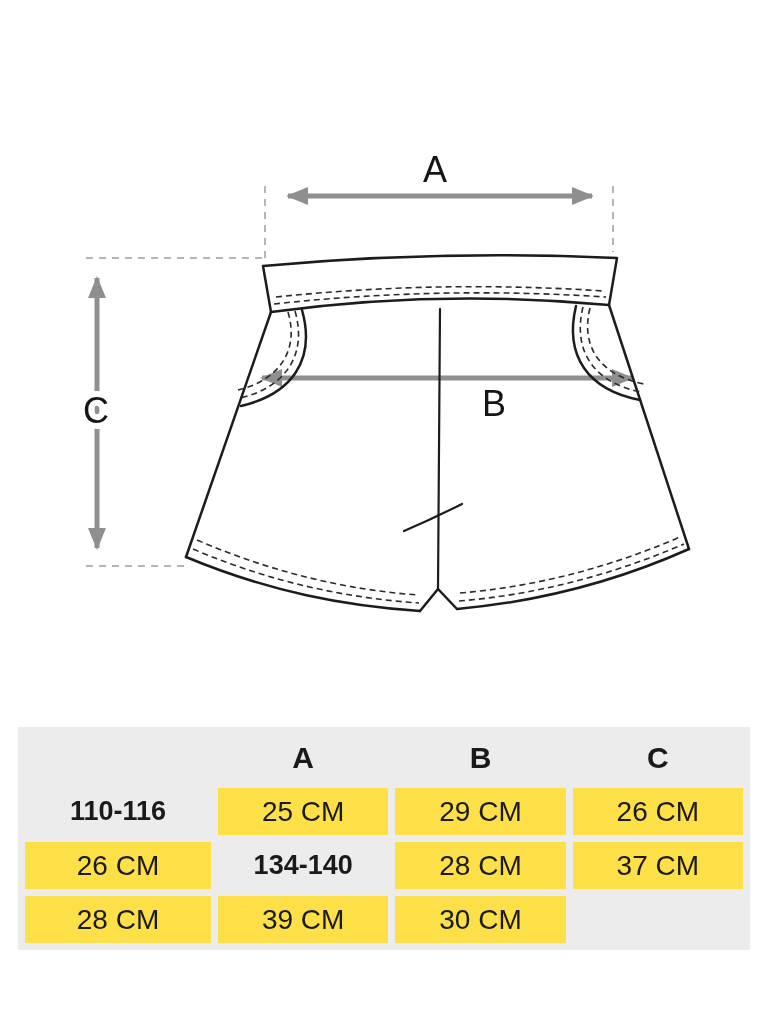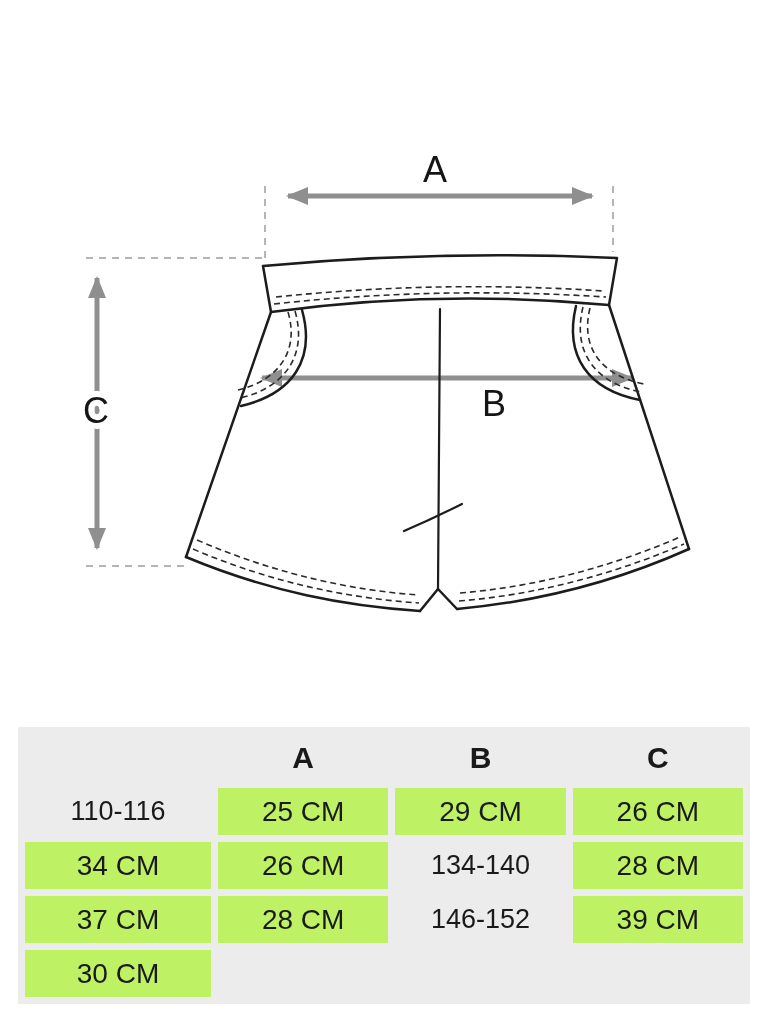--- a/index.html
+++ b/index.html
@@ -24,22 +24,22 @@
     gap: 7px;
     padding: 7px;
   }
   .cell {
     display: flex;
     align-items: center;
     justify-content: center;
     color: #1a1a1a;
   }
   .header-cell { font-weight: bold; font-size: 30px; }
-  .size-cell   { font-weight: normal; font-size: 27px; }
-  .value-cell  { background: #bef264; font-size: 28px; font-weight: 400; }
+  .size-cell   { font-weight: bold; font-size: 27px; }
+  .value-cell  { background: #fde047; font-size: 28px; font-weight: 400; }
 </style>
 </head>
 <body>
 
 <div>
 
   <svg class="diagram" width="768" height="715" viewBox="0 0 768 715" xmlns="http://www.w3.org/2000/svg">
     <defs>
       <marker id="arrow" markerUnits="userSpaceOnUse" markerWidth="24" markerHeight="20" refX="21" refY="10" orient="auto-start-reverse">
         <path d="M1,1 L23,10 L1,19 z" fill="#8f8f8f"></path>
@@ -97,26 +97,24 @@
     <div class="cell header-cell"></div>
     <div class="cell header-cell">A</div>
     <div class="cell header-cell">B</div>
     <div class="cell header-cell">C</div>
 
     <div class="cell size-cell">110-116</div>
     <div class="cell value-cell">25 CM</div>
     <div class="cell value-cell">29 CM</div>
 
     <div class="cell value-cell">26 CM</div>
-    <div class="cell value-cell">34 CM</div>
     <div class="cell value-cell">26 CM</div>
 
     <div class="cell size-cell">134-140</div>
     <div class="cell value-cell">28 CM</div>
     <div class="cell value-cell">37 CM</div>
     <div class="cell value-cell">28 CM</div>
 
-    <div class="cell size-cell">146-152</div>
     <div class="cell value-cell">39 CM</div>
     <div class="cell value-cell">30 CM</div>
   </div>
 
 </div>
 
 </body></html>

